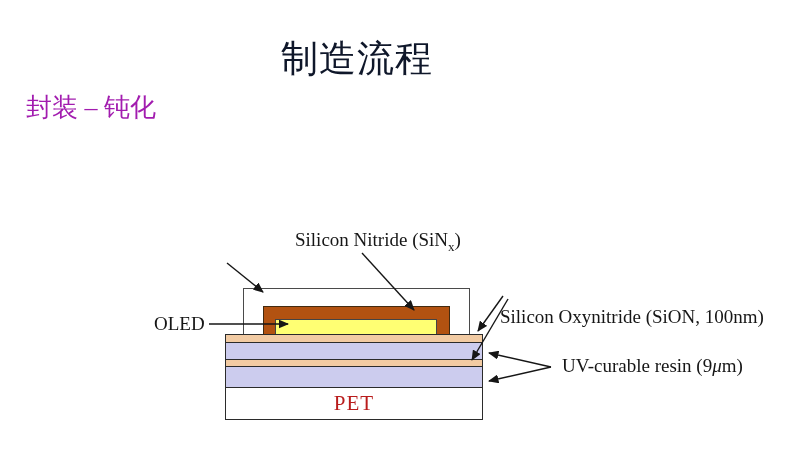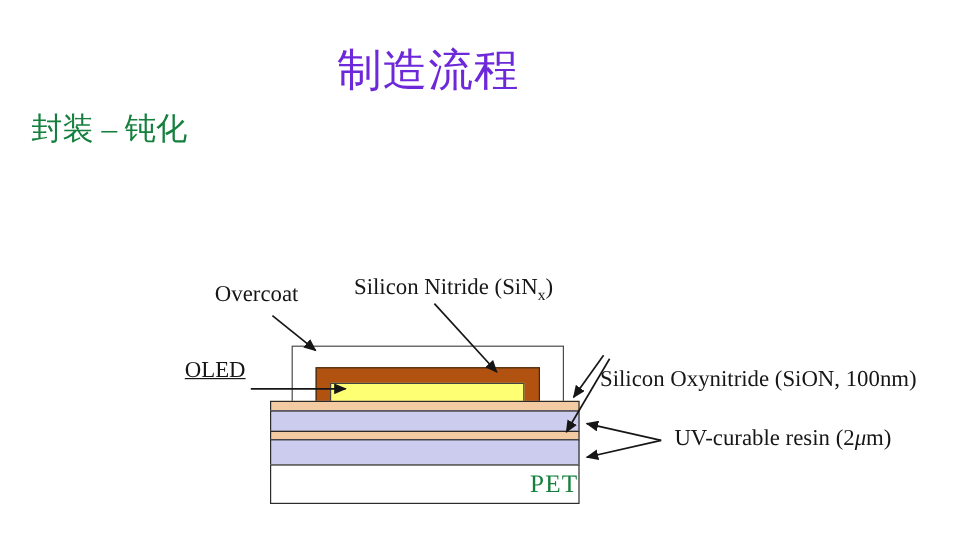--- a/index.html
+++ b/index.html
@@ -5,24 +5,24 @@
   html,body { margin:0; padding:0; background:#ffffff; }
   .slide {
     position:relative; width:800px; height:456px; background:#ffffff;
     font-family:"Liberation Serif","DejaVu Serif",serif; color:#111;
     overflow:hidden;
   }
   .abs { position:absolute; }
 
   .title {
     left:0; top:34px; width:714px; text-align:center;
-    font-size:37px; letter-spacing:1px; color:#6d28d9; white-space:nowrap;
+    font-size:37px; letter-spacing:1px; color:#0f172a; white-space:nowrap;
   }
   .subtitle {
-    left:26px; top:90px; font-size:26px; color:#15803d; white-space:nowrap;
+    left:26px; top:90px; font-size:26px; color:#a21caf; white-space:nowrap;
   }
 
   
   .overcoat-box {
     left:243px; top:288px; width:227px; height:48px;
     border:1px solid #4a4a4a; background:#ffffff; box-sizing:border-box;
   }
   .sinx-box {
     left:263px; top:306px; width:187px; height:30px;
     border:1px solid #422a10; background:#b25211; box-sizing:border-box;
@@ -35,29 +35,29 @@
   .stack { left:225px; top:334px; width:258px; }
   .layer {
     width:258px; box-sizing:border-box; border:1px solid #2b2b2b;
   }
   .layer + .layer { margin-top:-1px; }
   .sion-layer   { height:9px;  background:#f2cba3; }
   .resin-layer-1{ height:18px; background:#ccccee; }
   .sion-layer-2 { height:8px;  background:#f2cba3; }
   .resin-layer-2{ height:22px; background:#ccccee; }
   .pet-layer {
-    height:33px; background:#ffffff; text-align:right;
-    font-size:21px; line-height:31px; color:#15803d; letter-spacing:1px;
+    height:33px; background:#ffffff; text-align:center;
+    font-size:21px; line-height:31px; color:#b91c1c; letter-spacing:1px;
   }
 
   
   .callout { font-size:19px; color:#161616; white-space:nowrap; }
   .lbl-overcoat { left:179px; top:235px; }
   .lbl-sinx     { left:295px; top:229px; }
-  .lbl-oled     { left:154px; top:298px;text-decoration:underline; }
+  .lbl-oled     { left:154px; top:313px; }
   .lbl-sion     { left:500px; top:278px;margin-top:28px; }
   .lbl-uv       { left:562px; top:355px; }
   .callout sub { font-size:13px; }
   .mu { font-style:italic; }
 
   .arrows { left:0; top:0; width:800px; height:456px; pointer-events:none; }
 </style>
 </head>
 <body>
 
@@ -73,29 +73,28 @@
   <div class="abs stack">
     <div class="layer sion-layer"></div>
     <div class="layer resin-layer-1"></div>
     <div class="layer sion-layer-2"></div>
     <div class="layer resin-layer-2"></div>
     <div class="layer pet-layer">
       <span>PET</span>
     </div>
   </div>
 
-  <div class="abs callout lbl-overcoat">Overcoat</div>
 
   <div class="abs callout lbl-sinx"><span>Silicon Nitride (SiN</span><sub>x</sub><span>)</span></div>
 
   <div class="abs callout lbl-oled">OLED</div>
 
   <div class="abs callout lbl-sion">Silicon Oxynitride (SiON, 100nm)</div>
 
-  <div class="abs callout lbl-uv"><span>UV-curable resin (2</span><span class="mu">μ</span><span>m)</span></div>
+  <div class="abs callout lbl-uv"><span>UV-curable resin (9</span><span class="mu">μ</span><span>m)</span></div>
 
   <svg class="abs arrows" width="800" height="456" viewBox="0 0 800 456" xmlns="http://www.w3.org/2000/svg">
     <defs>
       <marker id="ah" markerWidth="11" markerHeight="9" refX="9.5" refY="4.5" orient="auto" markerUnits="userSpaceOnUse">
         <path d="M0,0 L10.5,4.5 L0,9 z" fill="#161616"></path>
       </marker>
     </defs>
     <g stroke="#161616" stroke-width="1.4" fill="none">
       <line x1="227" y1="263" x2="263" y2="292" marker-end="url(#ah)"></line>
       <line x1="362" y1="253" x2="414" y2="310" marker-end="url(#ah)"></line>

